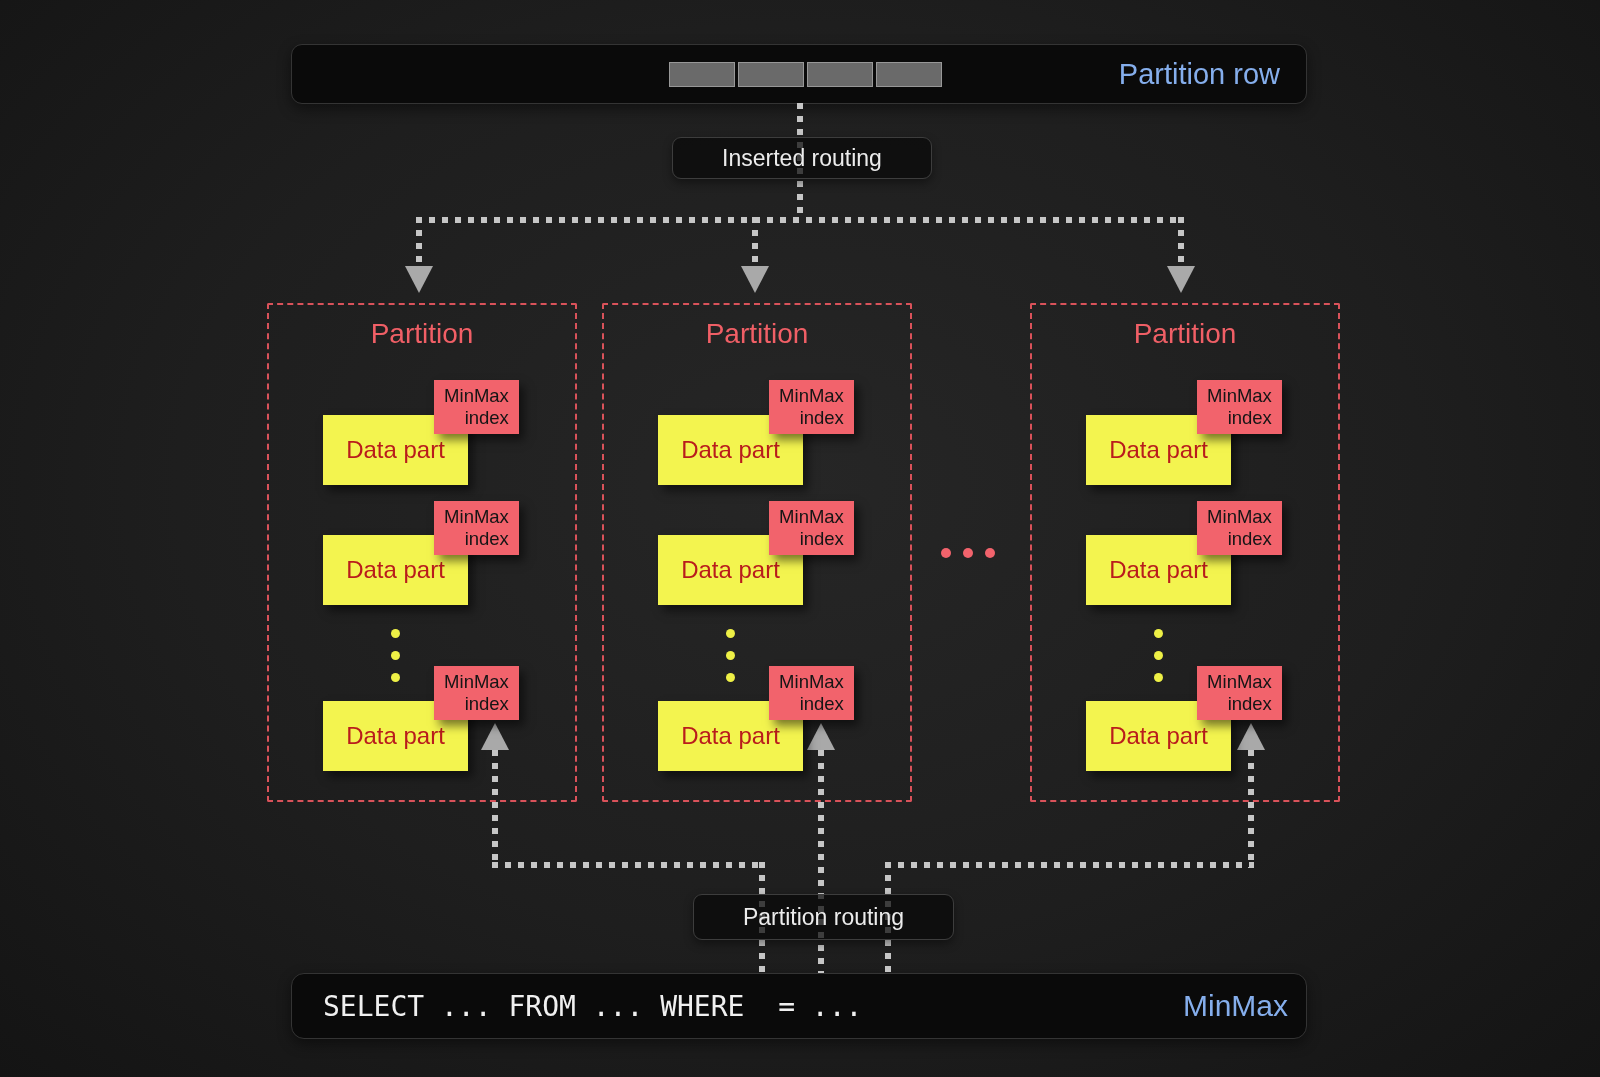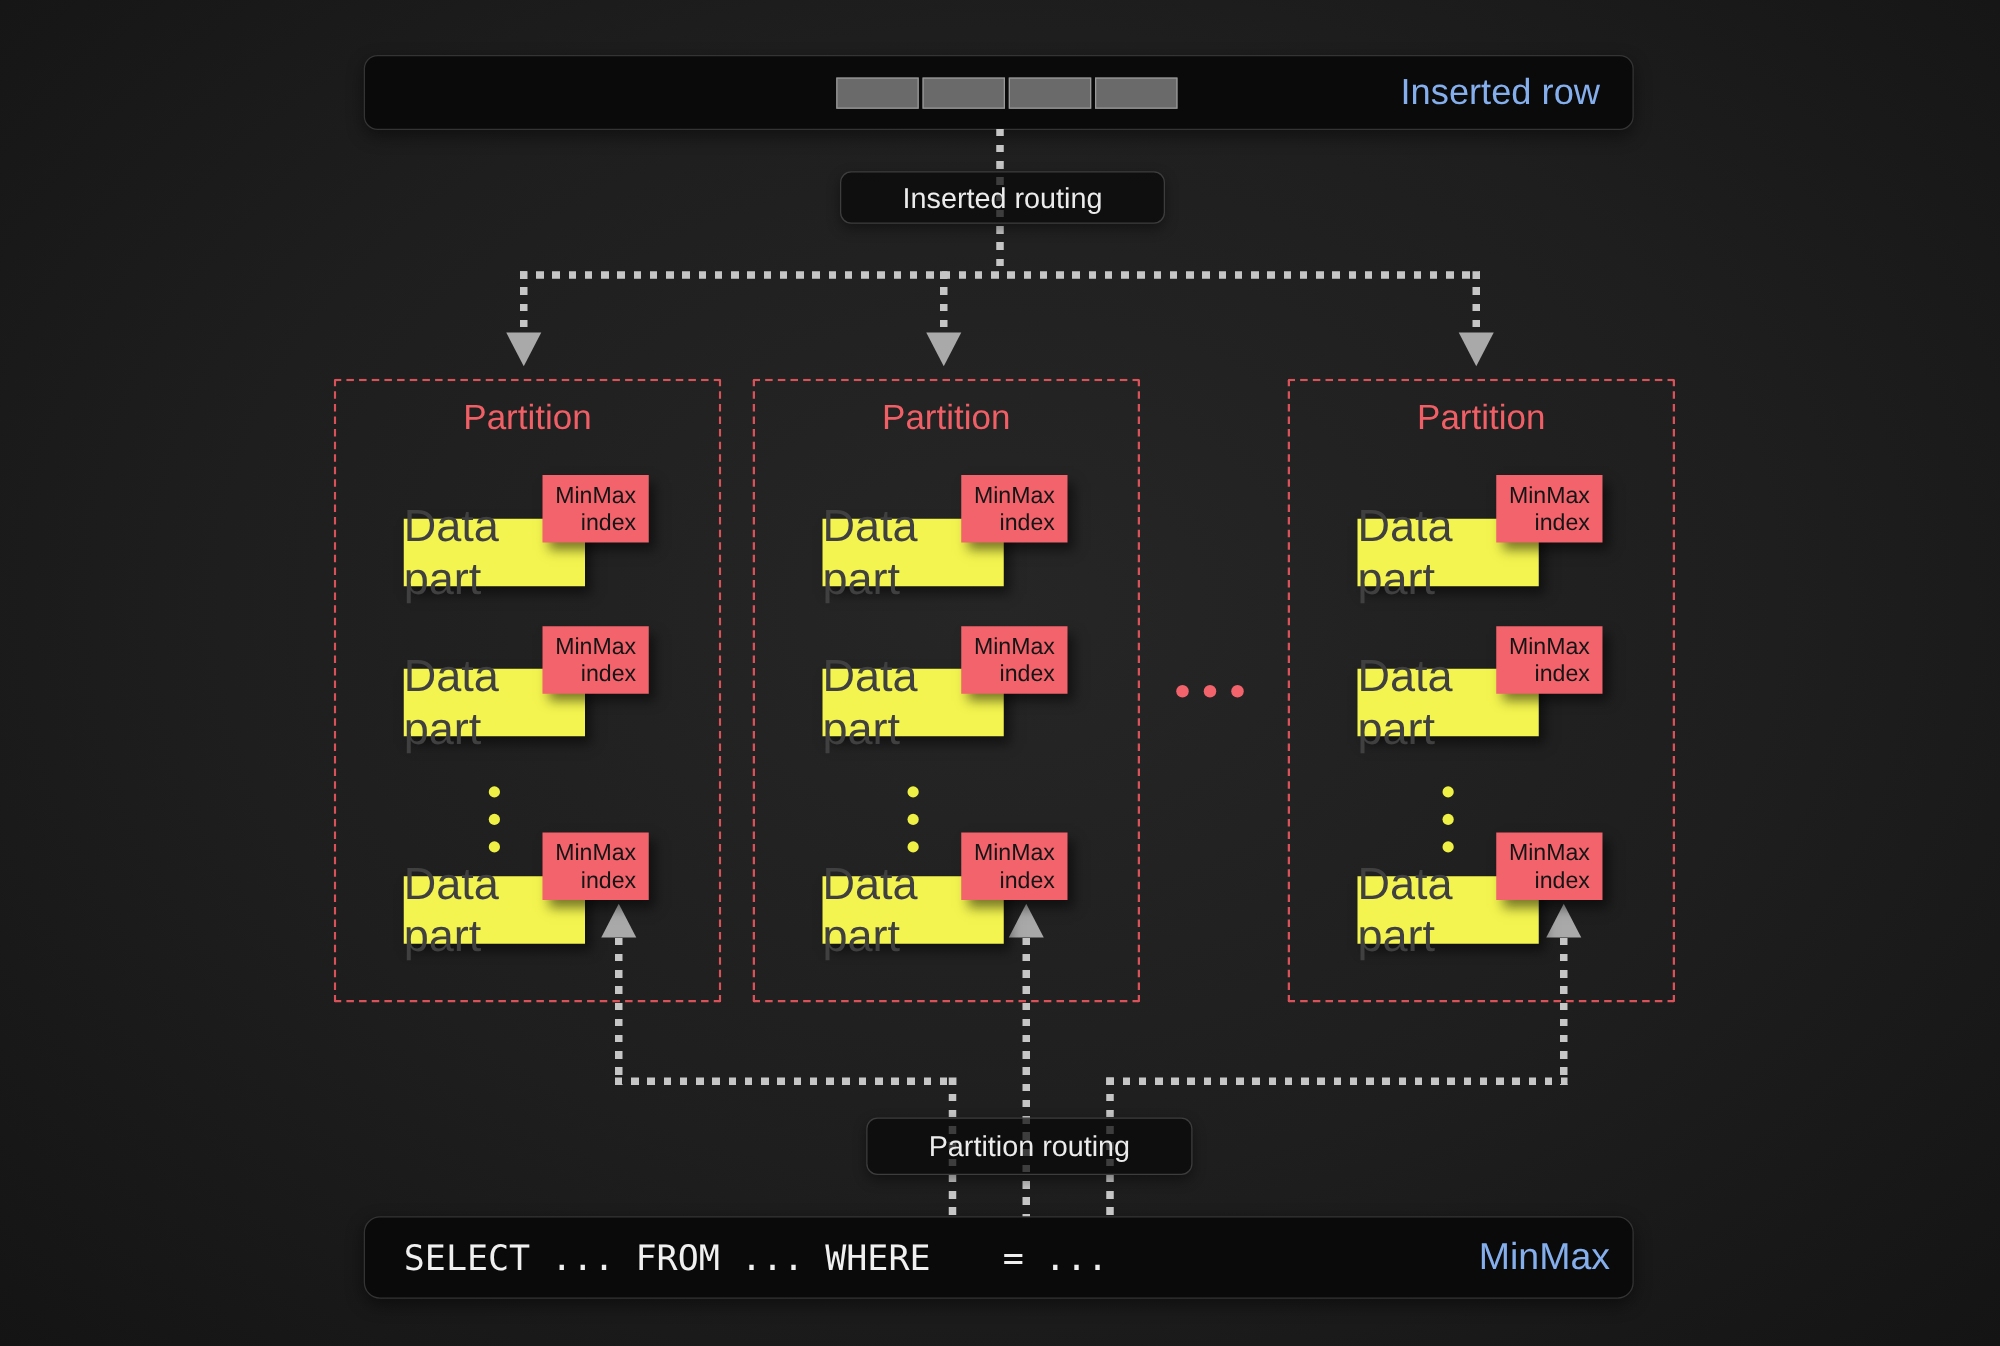--- a/index.html
+++ b/index.html
@@ -25,49 +25,49 @@
   .hdot{position:absolute;height:6px;z-index:2;
     background:repeating-linear-gradient(to right,#c6c6c6 0 6px,transparent 6px 13px);}
   .arrow-down{position:absolute;width:0;height:0;z-index:2;
     border-left:14px solid transparent;border-right:14px solid transparent;border-top:27px solid #a9a9a9;}
   .arrow-up{position:absolute;width:0;height:0;z-index:2;
     border-left:14px solid transparent;border-right:14px solid transparent;border-bottom:27px solid #a9a9a9;}
   
   .partition{position:absolute;width:306px;height:495px;border:2px dashed #d9525a;border-radius:2px;}
   .part-title{position:absolute;top:13px;left:0;right:0;text-align:center;
     color:#f05f66;font-size:28px;}
-  .yellow-box{position:absolute;left:54px;width:145px;height:54px;background:#f3f44f;
-    display:flex;align-items:center;justify-content:center;color:#404040;font-size:36px;
+  .yellow-box{position:absolute;left:54px;width:145px;height:70px;background:#f3f44f;
+    display:flex;align-items:center;justify-content:center;color:#b91c1c;font-size:24px;
     box-shadow:5px 6px 9px rgba(0,0,0,.5);z-index:3;}
   .minmax-box{position:absolute;left:165px;width:85px;height:54px;background:#f2636c;
     display:flex;align-items:center;justify-content:center;text-align:right;color:#151515;
     font-size:18.5px;line-height:1.2;white-space:pre-line;
     box-shadow:5px 6px 9px rgba(0,0,0,.5);z-index:4;}
   .ydot{position:absolute;left:122px;width:9px;height:9px;border-radius:50%;background:#eef046;z-index:3;}
   .rdot{position:absolute;width:10px;height:10px;border-radius:50%;background:#f2636c;}
   
   .segments{position:absolute;left:377px;top:17px;display:flex;gap:3px;}
   .seg-cell{width:64px;height:23px;background:#6a6a6a;border:1px solid #989898;}
   .bar-label{position:absolute;top:0;bottom:0;display:flex;align-items:center;color:#85aeec;}
   
   .query-code{position:absolute;left:31px;top:0;bottom:0;display:flex;align-items:center;
-    font-family:"DejaVu Sans Mono", monospace;font-size:28px;color:#f0f0f0;white-space:pre;gap:24px;}
+    font-family:"DejaVu Sans Mono", monospace;font-size:28px;color:#f0f0f0;white-space:pre;}
   .q-key{color:#f2636c;}
 </style>
 </head>
 <body>
 
 <div class="bar" style="left:291px;top:44px;width:1014px;height:58px;">
   <div class="segments">
       <div class="seg-cell"></div>
       <div class="seg-cell"></div>
       <div class="seg-cell"></div>
       <div class="seg-cell"></div>
     </div>
-  <div class="bar-label" style="right:26px;font-size:29px;">Inserted row</div>
+  <div class="bar-label" style="right:26px;font-size:29px;">Partition row</div>
 </div>
 
 <div class="vdot" style="left:797px;top:103px;height:117px;"></div>
 <div class="chip" style="left:672px;top:137px;width:258px;height:40px;">Inserted routing</div>
 
 <div class="hdot" style="left:416px;top:217px;width:768px;"></div>
 <div class="vdot" style="left:416px;top:217px;height:49px;"></div>
 <div class="vdot" style="left:752px;top:217px;height:49px;"></div>
 <div class="vdot" style="left:1178px;top:217px;height:49px;"></div>
 <div class="arrow-down" style="left:405px;top:266px;"></div>

